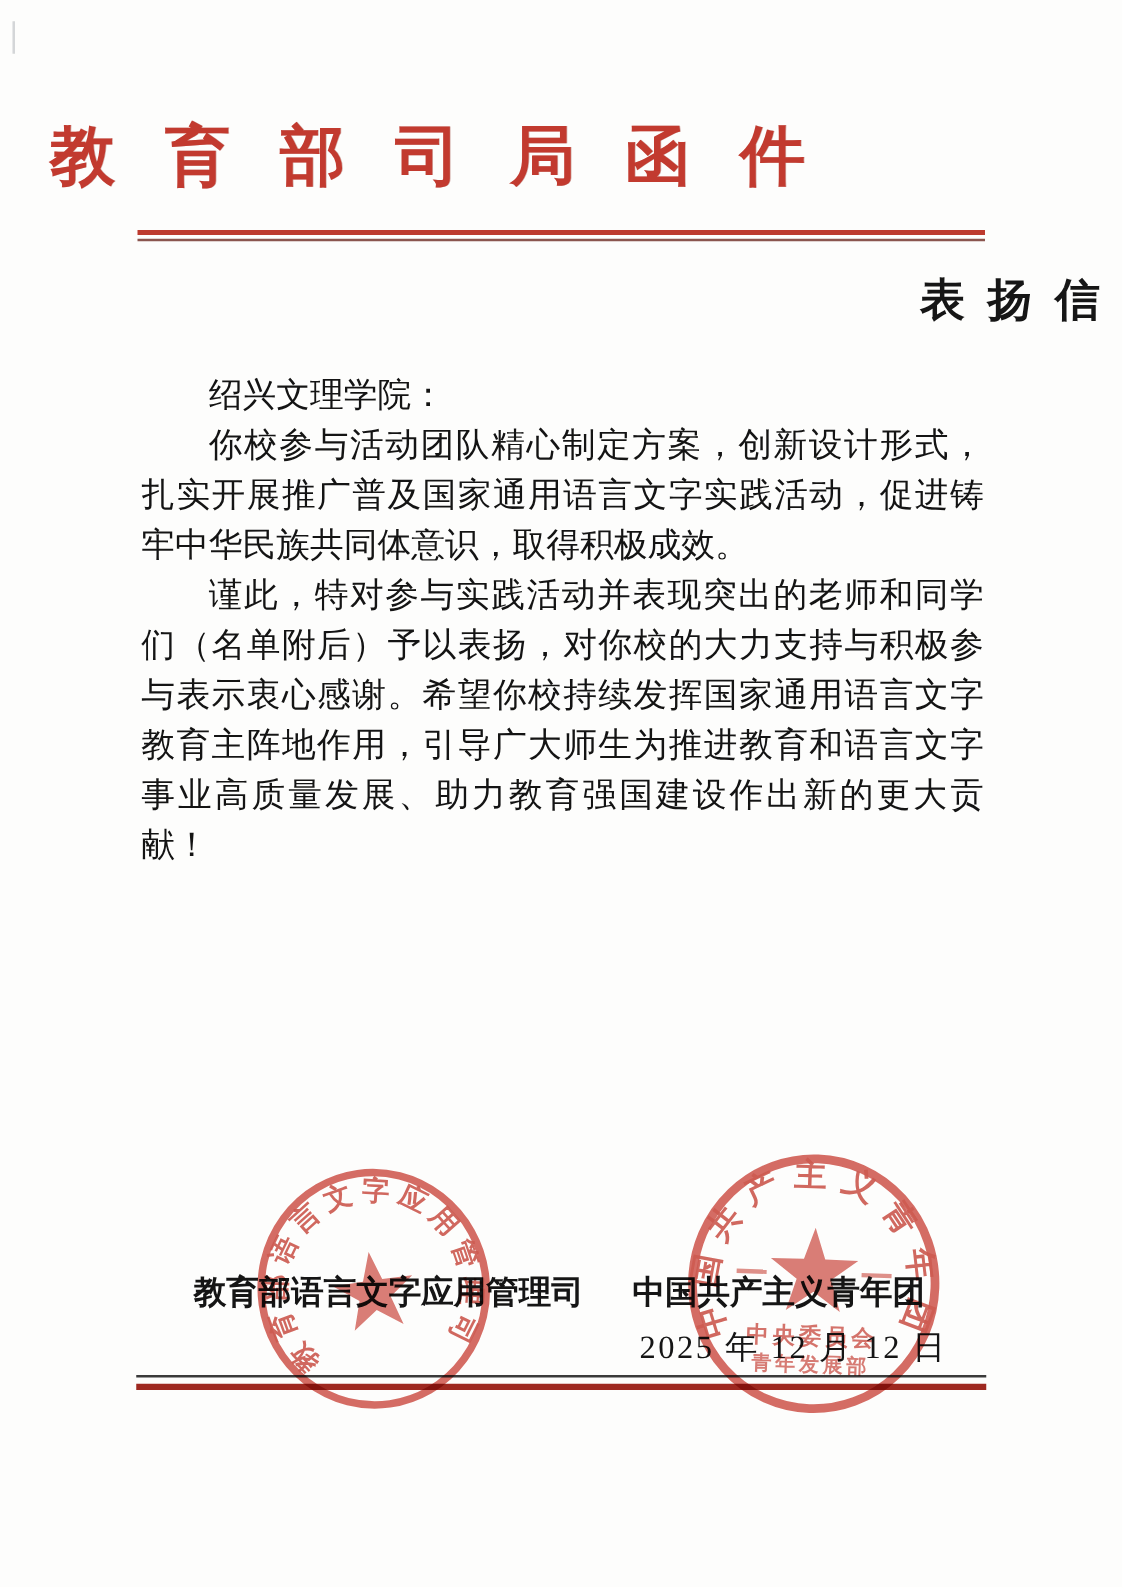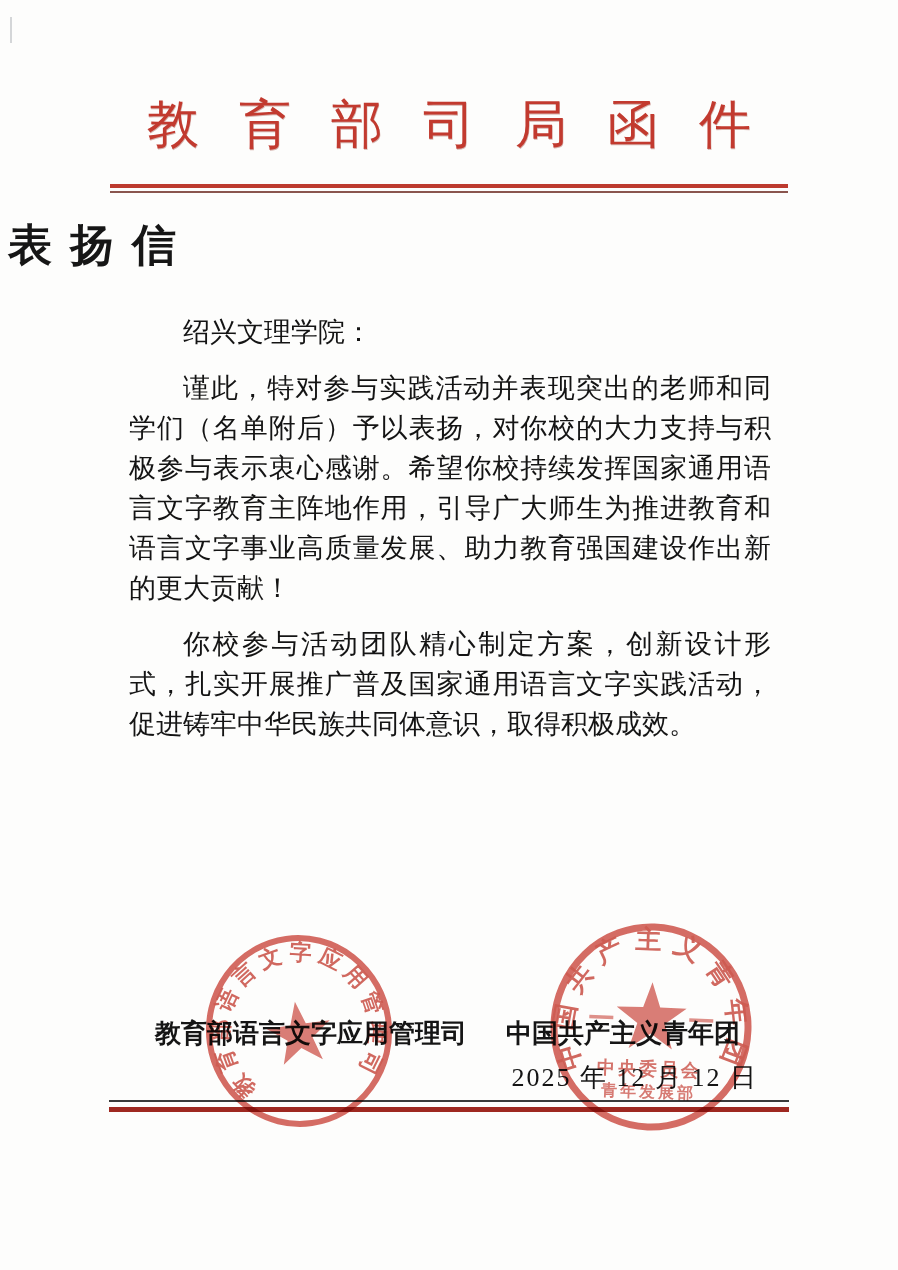--- a/index.html
+++ b/index.html
@@ -16,53 +16,53 @@
   }
   .scan-artifact-tl {
     position: absolute; left: 10px; top: 17px;
     width: 2px; height: 26px;
     background: #b9bcc0; opacity: .6;
   }
   
   .doc-header {
     position: absolute; top: 90px; left: 0; width: 100%;
     box-sizing: border-box; padding-left: 40px;
-    text-align: center;
-    font-size: 52px; font-weight: normal;
+    text-align: left;
+    font-size: 52px; font-weight: bold;
     letter-spacing: 40px;
     color: #c23a2f;
     text-shadow: 0.5px 0.5px 0 rgba(140,40,30,.35);
     white-space: nowrap;
   }
   .rule-top-thick {
     position: absolute; top: 184px; left: 110px; width: 678px; height: 4px;
     background: #bd3a2e;
   }
   .rule-top-thin {
     position: absolute; top: 191px; left: 110px; width: 678px; height: 2px;
     background: #8a554e;
   }
   
   .letter-title {
     position: absolute; top: 216px; left: 0; width: 100%;
     box-sizing: border-box; padding-left: 8px;
     margin: 0;
-    text-align: left;
-    font-size: 44px; font-weight: bold;
+    text-align: right;
+    font-size: 36px; font-weight: bold;
     letter-spacing: 18px;
     color: #161616;
   }
   
   .letter-body {
     position: absolute; top: 296px; left: 113px; width: 674px;
     font-size: 27px; line-height: 40px;
     color: #141414;
     text-align: justify;
   }
-  .letter-body p { margin: 16px; text-indent: 2em; }
+  .letter-body p { margin: 0; text-indent: 2em; }
   .salutation { text-indent: 0; }
   
   .sig {
     position: absolute;
     font-size: 26px; font-weight: bold; color: #151515;
     white-space: nowrap;
   }
   .sig-left  { left: 155px; top: 1016px; }
   .sig-right { left: 506px; top: 1016px; }
   .sig-date {
@@ -98,22 +98,22 @@
 
   <div class="doc-header">教育部司局函件</div>
 
   <div class="rule-top-thick"></div>
   <div class="rule-top-thin"></div>
 
   <h1 class="letter-title">表扬信</h1>
 
   <div class="letter-body">
     <p class="salutation">绍兴文理学院：</p>
+    <p>你校参与活动团队精心制定方案，创新设计形式，扎实开展推广普及国家通用语言文字实践活动，促进铸牢中华民族共同体意识，取得积极成效。</p>
     <p>谨此，特对参与实践活动并表现突出的老师和同学们（名单附后）予以表扬，对你校的大力支持与积极参与表示衷心感谢。希望你校持续发挥国家通用语言文字教育主阵地作用，引导广大师生为推进教育和语言文字事业高质量发展、助力教育强国建设作出新的更大贡献！</p>
-    <p>你校参与活动团队精心制定方案，创新设计形式，扎实开展推广普及国家通用语言文字实践活动，促进铸牢中华民族共同体意识，取得积极成效。</p>
   </div>
 
   <div class="sig sig-left">教育部语言文字应用管理司</div>
 
   <div class="sig sig-right">中国共产主义青年团</div>
 
   <div class="sig-date">2025 年 12 月 12 日</div>
 
   <div class="rule-bottom-thin"></div>
   <div class="rule-bottom-thick"></div>

